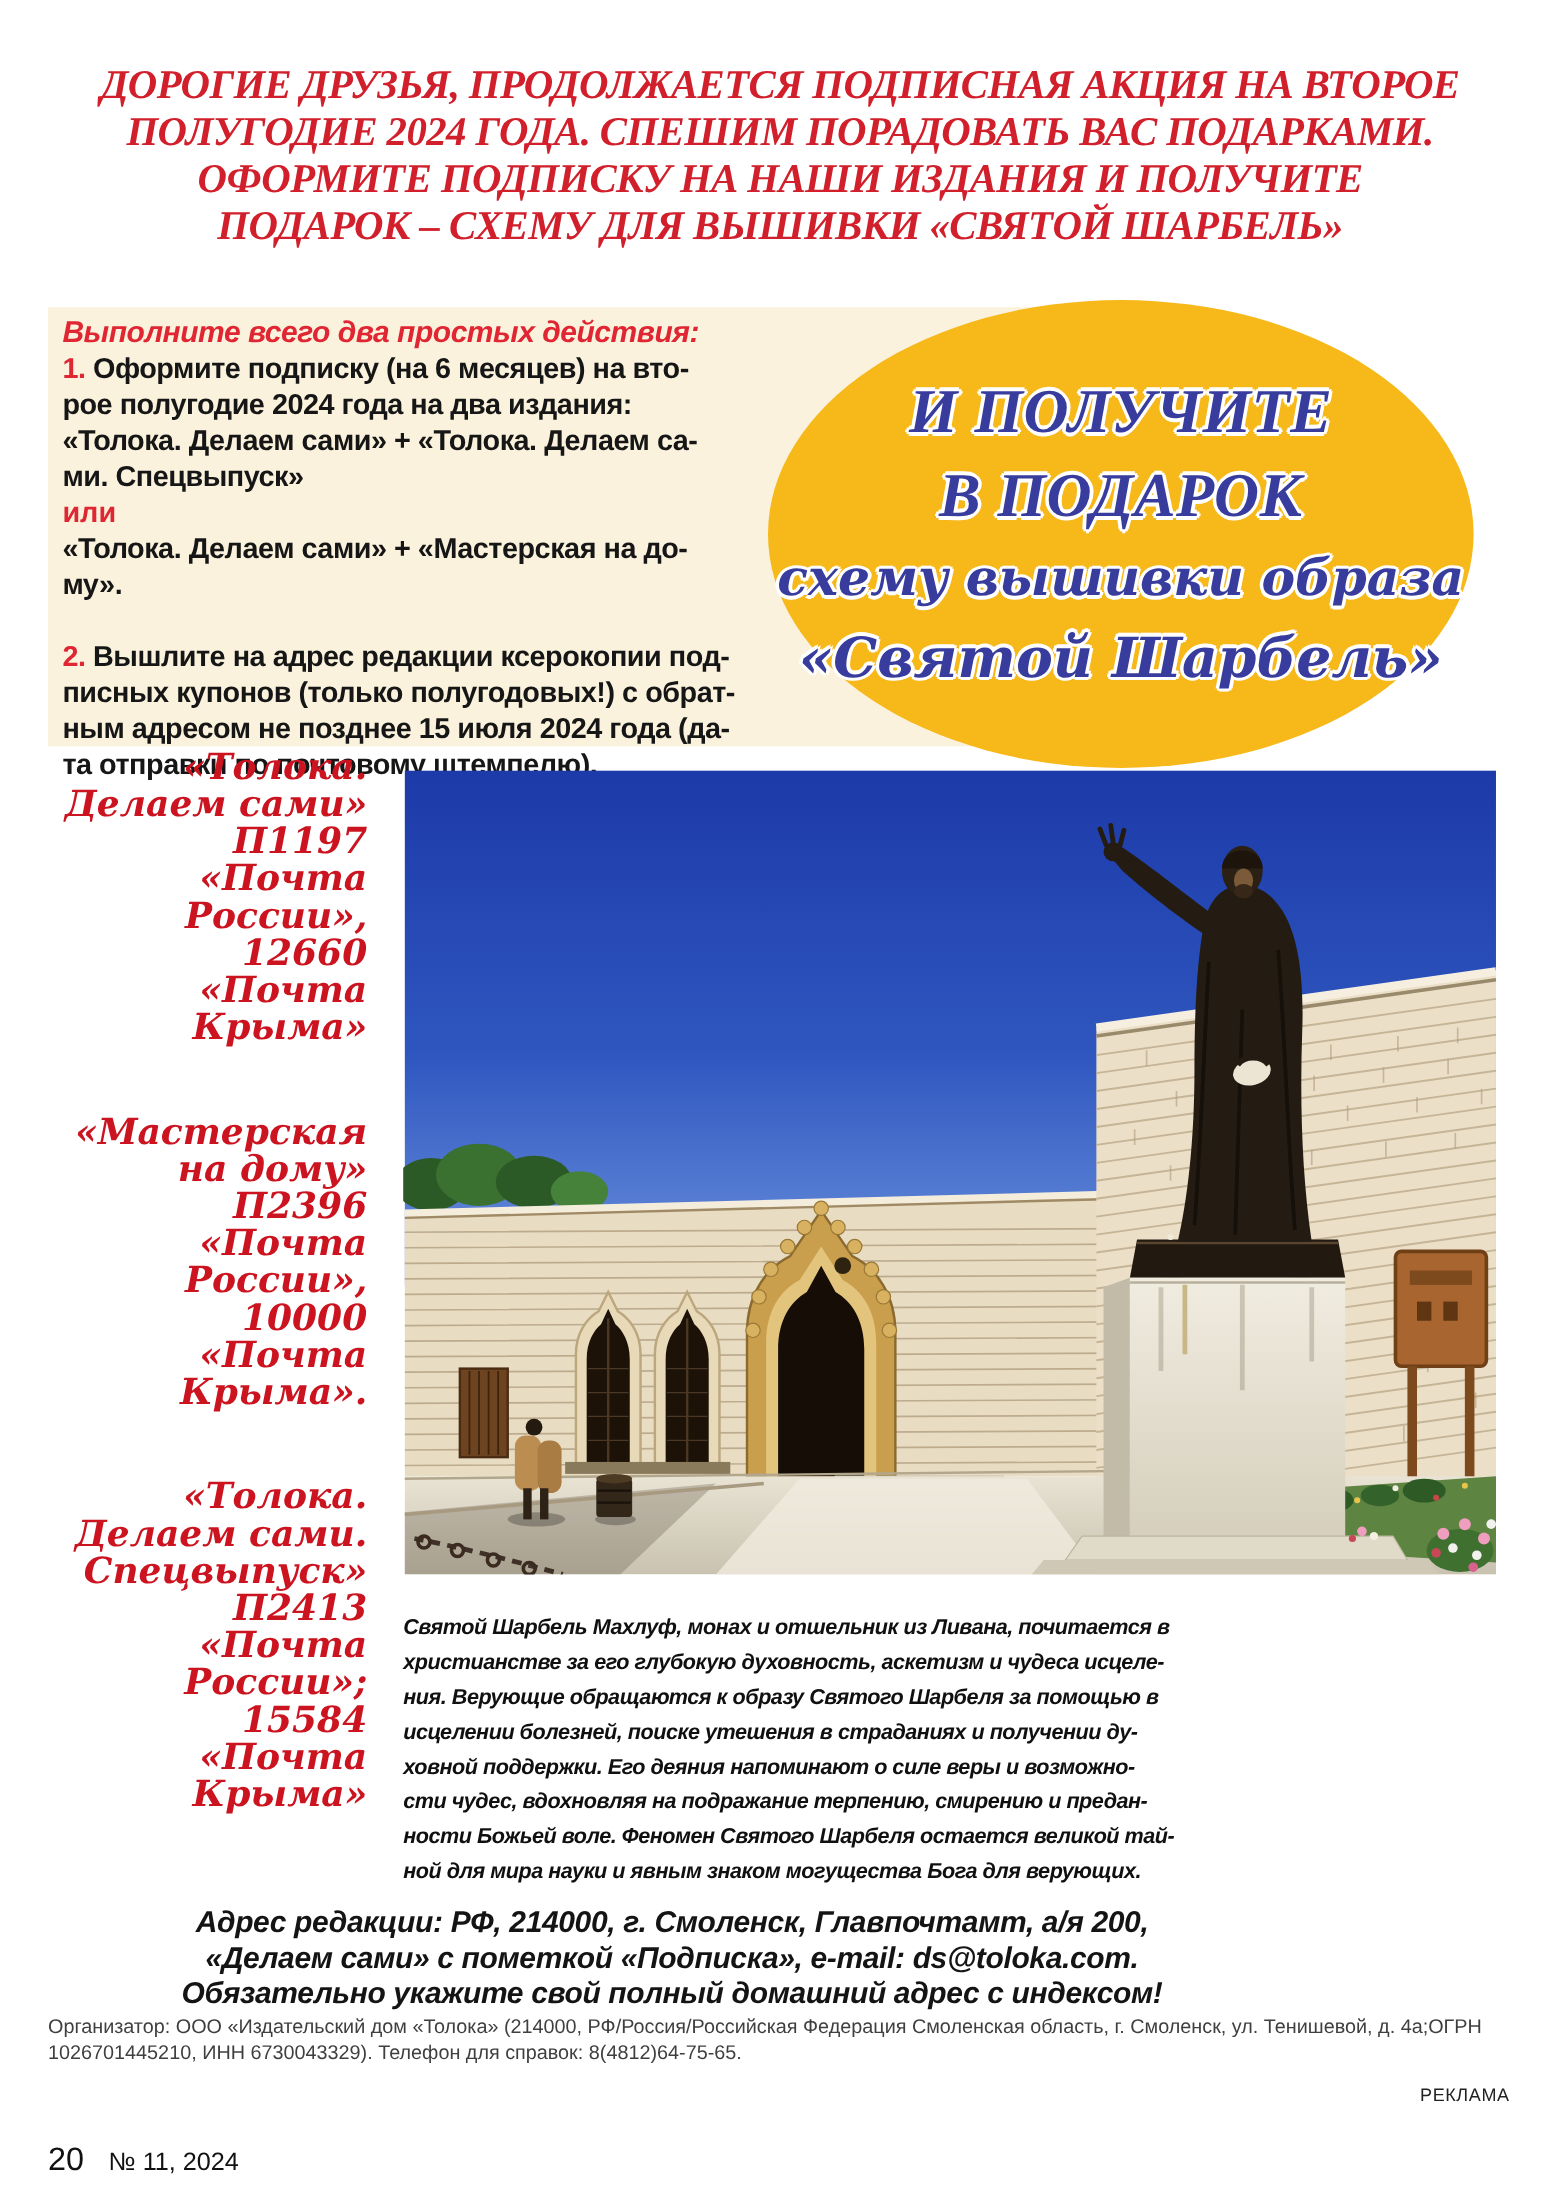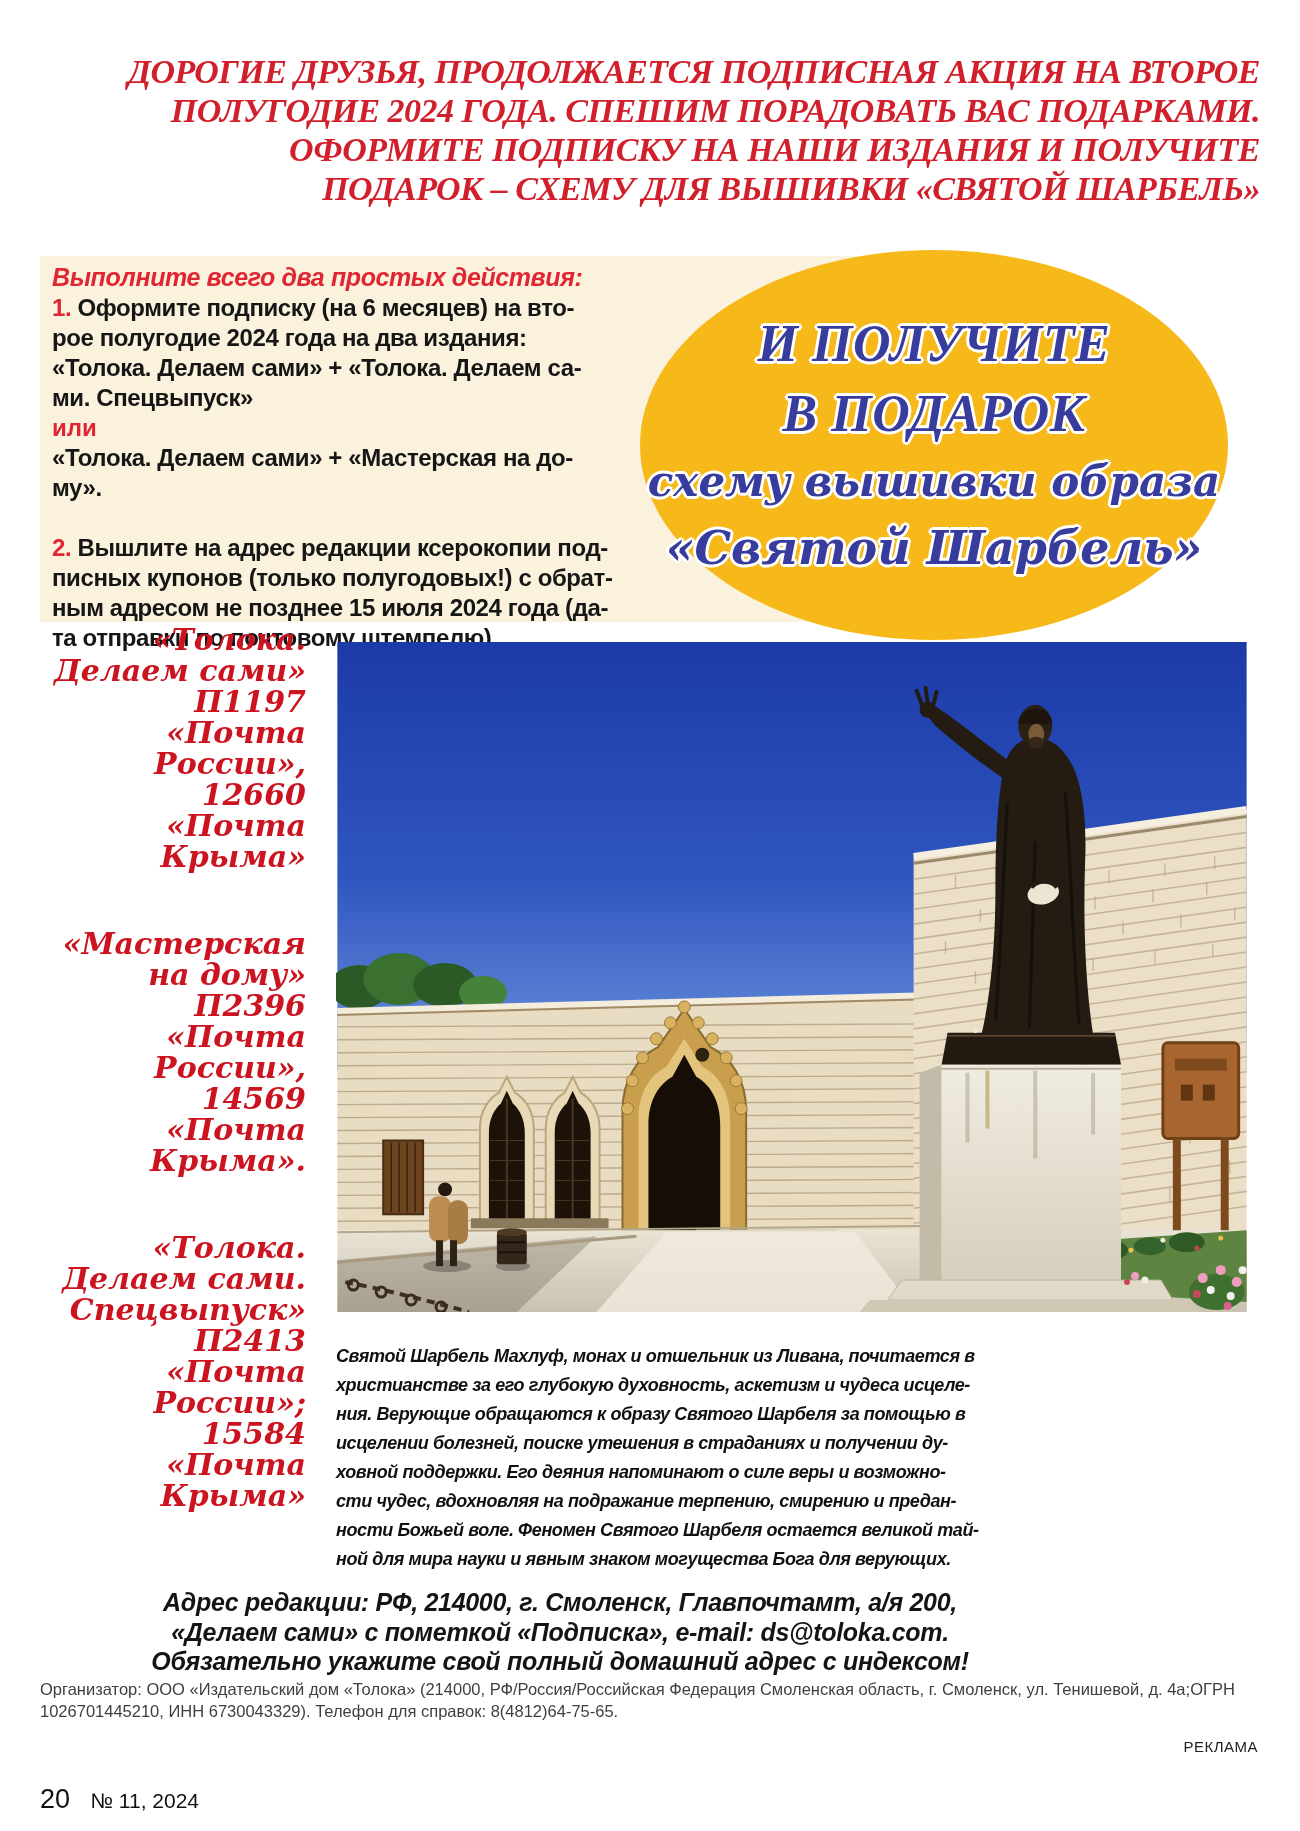--- a/index.html
+++ b/index.html
@@ -2,21 +2,21 @@
 <html><head>
 <meta charset="utf-8">
 <style>
   html,body{margin:0;padding:0;background:#ffffff;}
   .page{position:relative;width:1300px;height:1831px;background:#ffffff;overflow:hidden;
         font-family:"Liberation Sans",sans-serif;}
 
   
   .hdr{position:absolute;left:40px;top:52px;width:1220px;text-align:center;}
   .hdr-line{font-family:"Liberation Serif",serif;font-weight:bold;font-style:italic;
-            font-size:34px;line-height:39px;color:#d1202c;letter-spacing:-0.5px;white-space:nowrap;text-align:right;}
+            font-size:34px;line-height:39px;color:#d1202c;letter-spacing:-0.5px;white-space:nowrap;}
 
   
   .cream{position:absolute;left:40px;top:256px;width:966px;height:366px;background:#faf2dc;}
   .ins{position:absolute;left:52px;top:262px;width:566px;}
   .ins p{margin:0;}
   .ins-title{font-size:25px;font-weight:bold;color:#e02633;line-height:31px;letter-spacing:-0.4px;font-style:italic;}
   .ins-step{font-size:24px;font-weight:bold;color:#161616;line-height:30px;letter-spacing:-0.4px;}
   .ins-text{white-space:pre-line;}
   .num{color:#e02633;}
   .ins-or{font-size:24px;font-weight:bold;color:#e02633;line-height:30px;}
@@ -105,21 +105,21 @@
 «Почта
 России»,
 12660
 «Почта
 Крыма»</div>
     <div class="idx-block">«Мастерская
 на дому»
 П2396
 «Почта
 России»,
-14569
+10000
 «Почта
 Крыма».</div>
     <div class="idx-block">«Толока.
 Делаем сами.
 Спецвыпуск»
 П2413
 «Почта
 России»;
 15584
 «Почта

